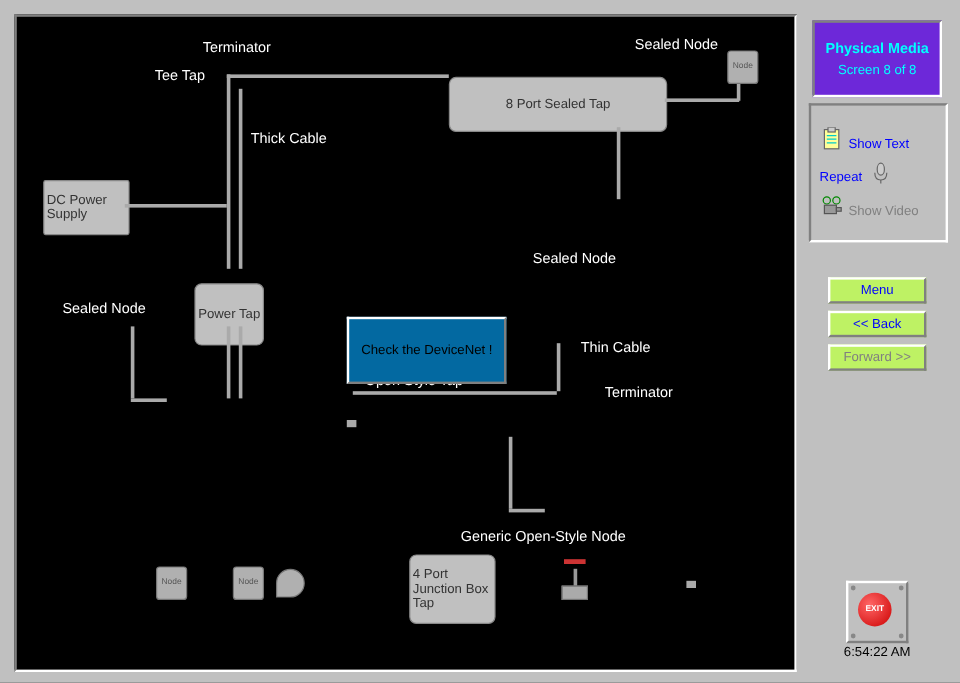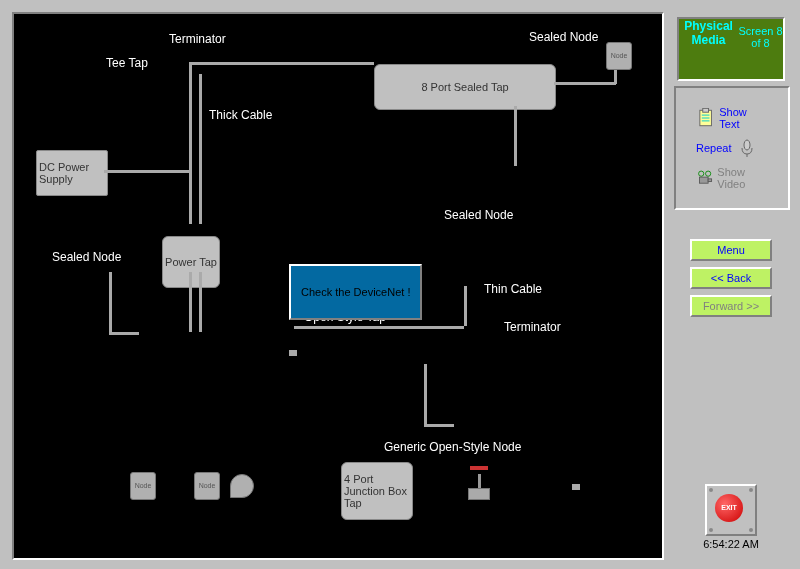--- a/index.html
+++ b/index.html
@@ -1,23 +1,23 @@
 <!DOCTYPE html>
 <html><head>
 <meta charset="utf-8">
 <style>
 body{margin:0;background:#c0c0c0;font-family:Arial,sans-serif;font-size:11px;overflow:hidden}
 .main{width:800px;height:569px;position:relative}
 .canvas{position:absolute;left:12px;top:12px;width:648px;height:544px;background:#000;border:2px solid;border-color:#808080 #fff #fff #808080}
 .sidebar{position:absolute;right:12px;top:12px;width:114px;height:544px}
-.header-box{width:104px;height:60px;margin:5px auto;background:#4d7c0f;border:2px solid;border-color:#808080 #fff #fff #808080;text-align:center;display:flex;flex-direction:row;justify-content:center}
+.header-box{width:104px;height:60px;margin:5px auto;background:#6d28d9;border:2px solid;border-color:#808080 #fff #fff #808080;text-align:center;display:flex;flex-direction:column;justify-content:center}
 .header-box .t1{color:#00ffff;font-weight:bold;font-size:12px}
 .header-box .t2{color:#00ffff;font-size:11px;margin-top:6px}
 .sidepanel{width:104px;margin:5px auto;padding:10px 4px;border:2px solid;border-color:#808080 #fff #fff #808080}
-.sidelink{color:#0000ff;font-size:11px;text-decoration:none;cursor:pointer;display:flex;align-items:center;margin:8px 16px}
+.sidelink{color:#0000ff;font-size:11px;text-decoration:none;cursor:pointer;display:flex;align-items:flex-end;margin:8px 3px}
 .sidelink.gray{color:#808080}
 .btn{display:block;width:78px;margin:6px auto;padding:3px 0;text-align:center;border:2px solid;border-color:#fff #808080 #808080 #fff;background:#bef264;color:#0000ff;font-size:11px;cursor:pointer}
 .btn.disabled{color:#808080}
 .exit{width:48px;height:48px;margin:10px auto 2px;border:2px solid;border-color:#fff #808080 #808080 #fff;background:#c0c0c0;position:relative;cursor:pointer}
 .exit-circle{width:28px;height:28px;background:radial-gradient(circle at 35% 35%,#ff6666,#cc0000);border-radius:50%;position:absolute;left:8px;top:8px;color:#fff;font-size:7px;font-weight:bold;text-align:center;line-height:28px}
 .exit-dot{width:4px;height:4px;background:#888;border-radius:50%;position:absolute}
 .time{text-align:center;font-size:11px;margin-top:2px}
 .label{position:absolute;color:#fff;font-size:12px}
 .instr{position:absolute;color:#00ffff;font-size:12px;text-align:center;width:100%;bottom:6px}
 .msgbox{position:absolute;background:#0369a1;border:2px solid;border-color:#fff #808080 #808080 #fff;padding:20px 10px;font-size:11px}
@@ -27,21 +27,21 @@
 .line-v{position:absolute;width:3px;background:#aaa}
 .icon-svg{width:20px;height:20px;margin-right:4px}
 </style>
 </head>
 <body>
 
 <div class="main">
   <div class="canvas">
 
     <div class="label" style="left:155px;top:18px">Terminator</div>
-    <div class="label" style="left:92px;top:42px">Tee Tap</div>
+    <div class="label" style="left:115px;top:42px">Tee Tap</div>
     <div class="label" style="left:515px;top:16px">Sealed Node</div>
     <div class="label" style="left:195px;top:94px">Thick Cable</div>
     <div class="label" style="left:38px;top:236px">Sealed Node</div>
     <div class="label" style="left:430px;top:194px">Sealed Node</div>
     <div class="label" style="left:290px;top:296px">Open Style Tap</div>
     <div class="label" style="left:470px;top:268px">Thin Cable</div>
     <div class="label" style="left:490px;top:306px">Terminator</div>
     <div class="label" style="left:370px;top:426px">Generic Open-Style Node</div>
 
     <div class="msgbox" style="left:275px;top:250px">Check the DeviceNet !</div>

